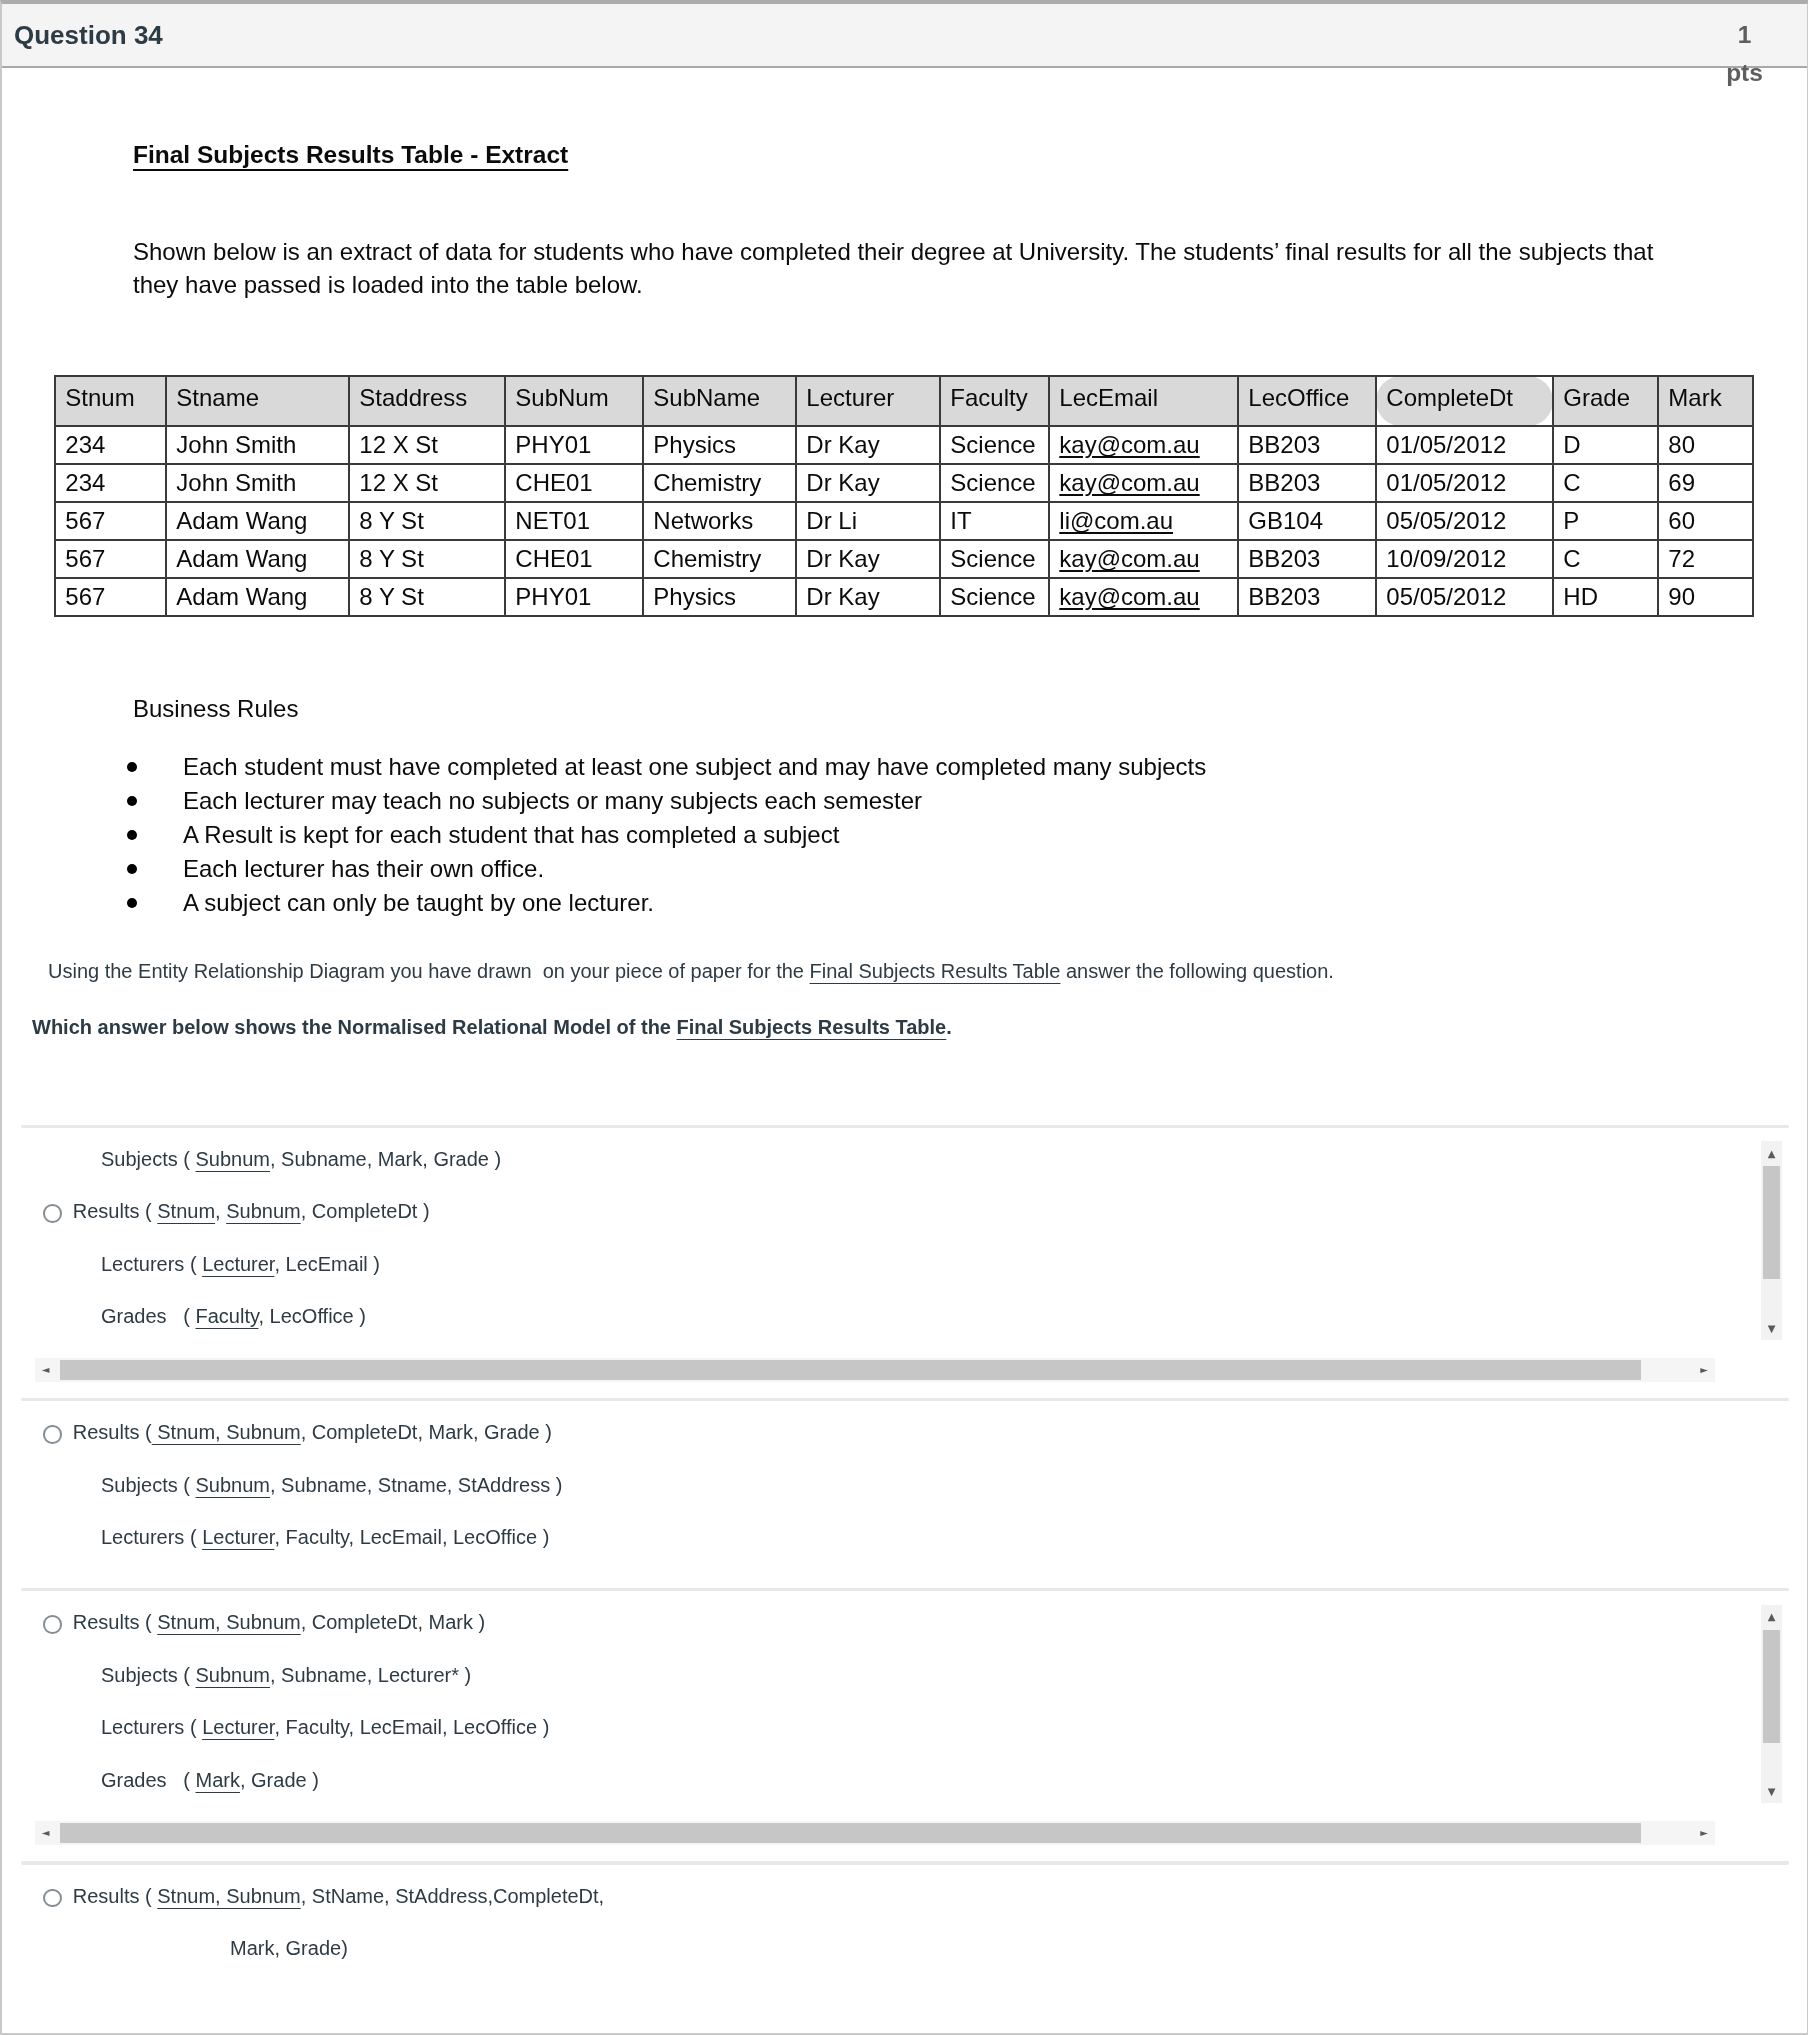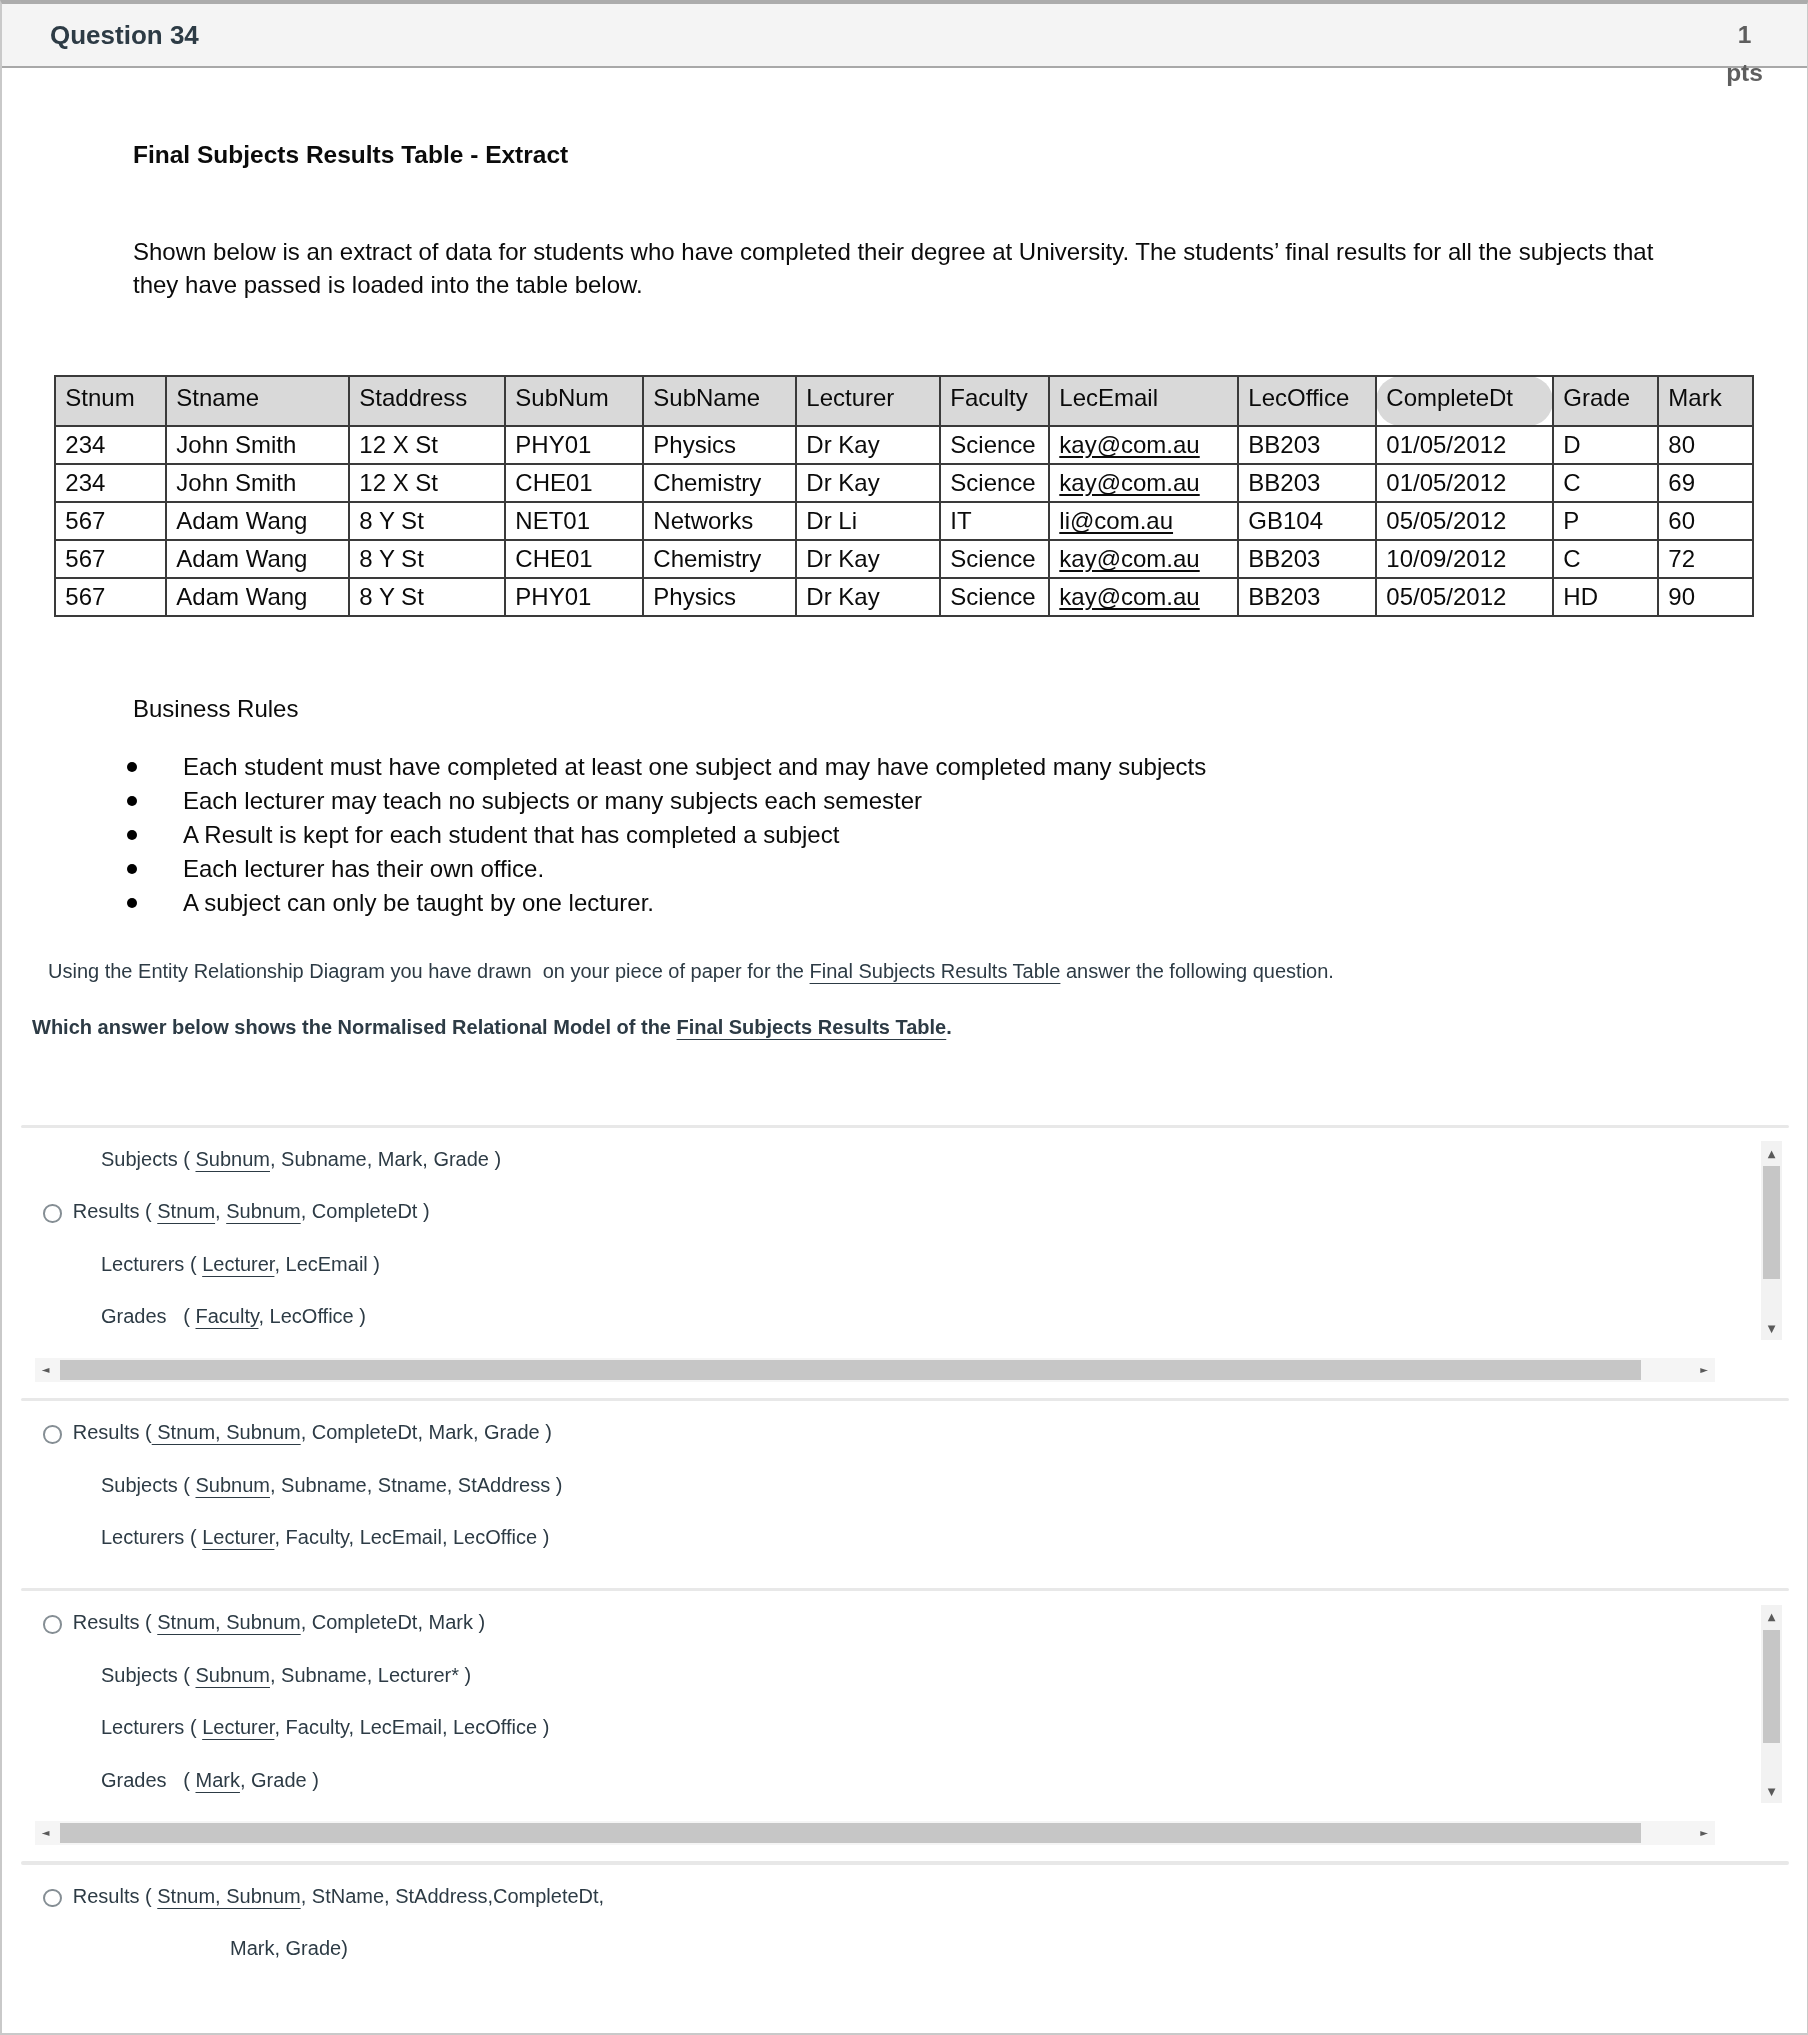--- a/index.html
+++ b/index.html
@@ -17,28 +17,28 @@
   html,body{margin:0;padding:0;background:#FFFFFF;}
   body{width:1809px;font-family:"Liberation Sans","DejaVu Sans",sans-serif;}
   .page{
     width:1809px;min-height:2035px;background:#FFFFFF;
     border-left:2px solid #C9C9C9;border-right:2px solid #C9C9C9;
     border-bottom:2px solid #C9C9C9;border-top:4.6px solid #ACACAC;
     overflow:hidden;
   }
   
   .qheader{position:relative;height:64px;background:var(--header-background);border-bottom:2px solid #A8A8A8;}
-  .qtitle{position:absolute;left:48px;top:16px;font-size:26px;font-weight:bold;color:var(--text-primary);}
+  .qtitle{position:absolute;left:12px;top:16px;font-size:26px;font-weight:bold;color:var(--text-primary);}
   .pts{position:absolute;right:34px;top:12px;width:57px;text-align:center;color:var(--points-text);
        font-weight:bold;font-size:24.5px;line-height:38px;z-index:5;}
   .pts span{display:block;}
   
   .doc{padding:0 30px;color:var(--document-text);}
   .doc-title{margin:73px 0 0 101px;font-size:24.5px;font-weight:bold;
-             text-decoration-thickness:2px;text-underline-offset:6px;}
+             text-decoration:underline;text-decoration-thickness:2px;text-underline-offset:6px;}
   .intro{margin:66px 79px 0 101px;font-size:24px;line-height:33px;max-width:1555px;}
   table.results{border-collapse:collapse;table-layout:fixed;margin:74px 0 0 22px;}
   table.results th,table.results td{
     border:2px solid #3A3A3A;font-size:24px;font-weight:normal;text-align:left;
     padding:4px 5.3px 4px 9.3px;white-space:nowrap;overflow:hidden;
   }
   table.results th{background:var(--table-header-background);height:50px;vertical-align:top;padding-top:6.6px;}
   table.results td{height:34px;}
   table.results td u{text-underline-offset:3.3px;}
   .rules-heading{margin:78px 0 0 101px;font-size:24px;}

